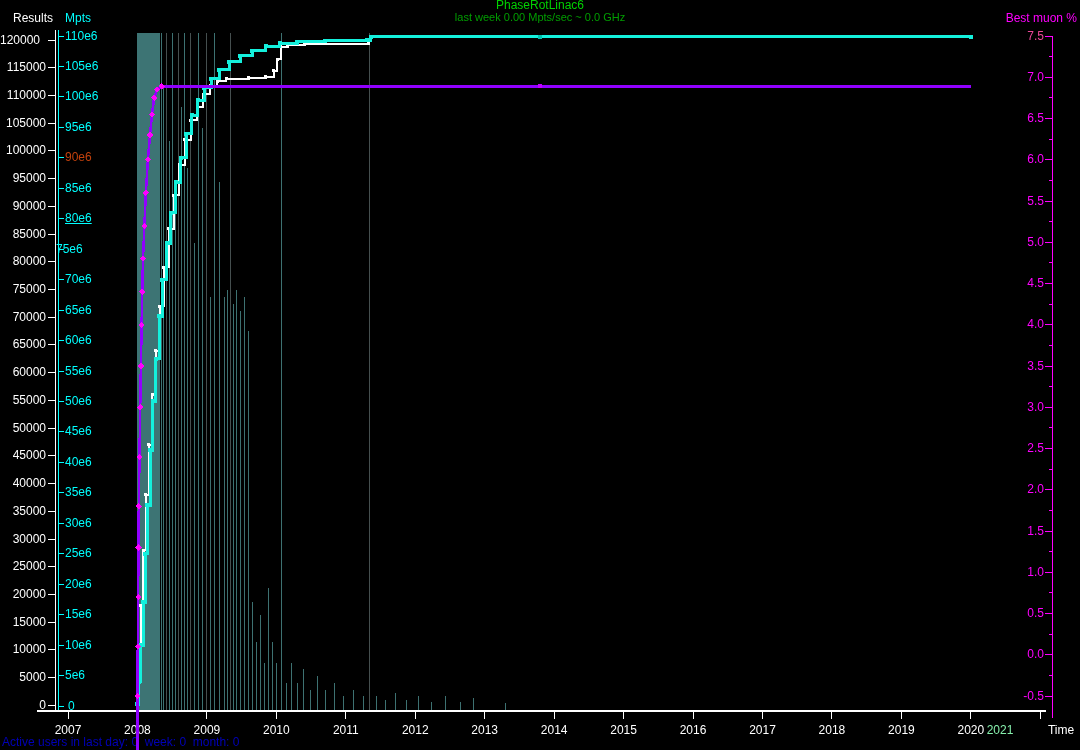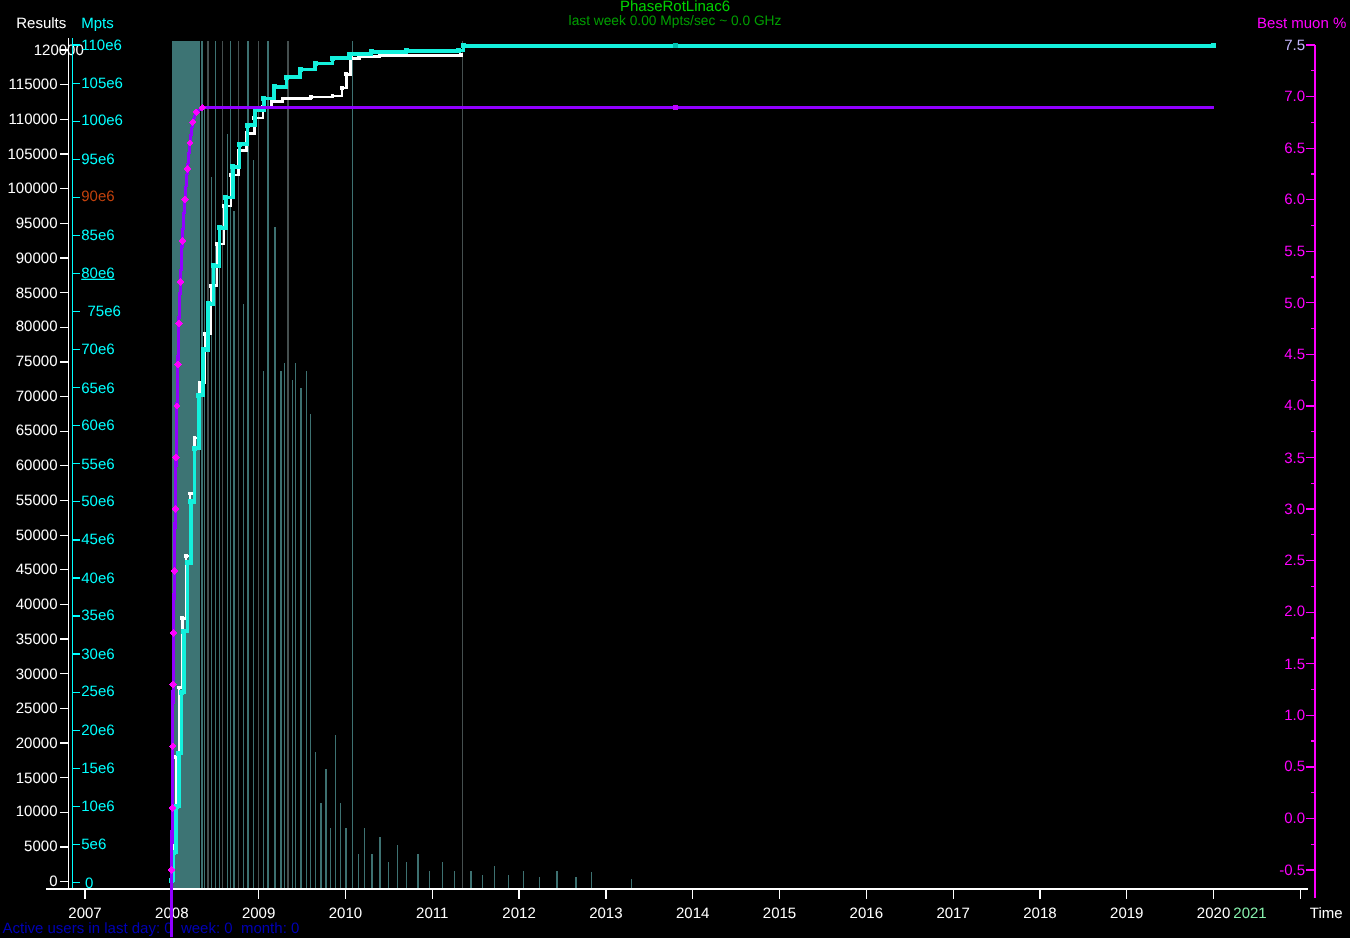--- a/index.html
+++ b/index.html
@@ -17,21 +17,21 @@
 <div class="stage">
 
   <div class="lbl" style="left:13px;top:12px;color:#ffffff;">Results</div>
   <div class="lbl" style="left:65px;top:12px;color:#00ffff;">Mpts</div>
   <div class="lbl" style="right:3px;top:12px;color:#ff00ff;">Best muon %</div>
 
   <div class="lbl center" style="top:-1px;color:#00d200;">PhaseRotLinac6</div>
   <div class="lbl center" style="top:11px;color:#009e00;font-size:11px;">last week 0.00 Mpts/sec ~ 0.0 GHz</div>
 
   <div id="ticks-layer">
-      <div class="tick-lbl" style="left: 0px; top: 33.526px; color: rgb(255, 255, 255); width: 46px; text-align: center; padding-left: 24px;">120000</div>
+      <div class="tick-lbl" style="left: 0px; top: 33.526px; color: rgb(255, 255, 255); width: 46px; text-align: left;">120000</div>
       <div class="tick-lbl" style="left: 0px; top: 61.247px; color: rgb(255, 255, 255); width: 46px; text-align: right;">115000</div>
       <div class="tick-lbl" style="left: 0px; top: 88.968px; color: rgb(255, 255, 255); width: 46px; text-align: right;">110000</div>
       <div class="tick-lbl" style="left: 0px; top: 116.689px; color: rgb(255, 255, 255); width: 46px; text-align: right;">105000</div>
       <div class="tick-lbl" style="left: 0px; top: 144.41px; color: rgb(255, 255, 255); width: 46px; text-align: right;">100000</div>
       <div class="tick-lbl" style="left: 0px; top: 172.131px; color: rgb(255, 255, 255); width: 46px; text-align: right;">95000</div>
       <div class="tick-lbl" style="left: 0px; top: 199.852px; color: rgb(255, 255, 255); width: 46px; text-align: right;">90000</div>
       <div class="tick-lbl" style="left: 0px; top: 227.573px; color: rgb(255, 255, 255); width: 46px; text-align: right;">85000</div>
       <div class="tick-lbl" style="left: 0px; top: 255.294px; color: rgb(255, 255, 255); width: 46px; text-align: right;">80000</div>
       <div class="tick-lbl" style="left: 0px; top: 283.015px; color: rgb(255, 255, 255); width: 46px; text-align: right;">75000</div>
       <div class="tick-lbl" style="left: 0px; top: 310.736px; color: rgb(255, 255, 255); width: 46px; text-align: right;">70000</div>
@@ -49,37 +49,37 @@
       <div class="tick-lbl" style="left: 0px; top: 643.388px; color: rgb(255, 255, 255); width: 46px; text-align: right;">10000</div>
       <div class="tick-lbl" style="left: 0px; top: 671.109px; color: rgb(255, 255, 255); width: 46px; text-align: right;">5000</div>
       <div class="tick-lbl" style="left: 0px; top: 698.83px; color: rgb(255, 255, 255); width: 46px; text-align: right;">0</div>
       <div class="tick-lbl" style="left: 65px; top: 29.556px; color: rgb(0, 255, 255);">110e6</div>
       <div class="tick-lbl" style="left: 65px; top: 60.008px; color: rgb(0, 255, 255);">105e6</div>
       <div class="tick-lbl" style="left: 65px; top: 90.46px; color: rgb(0, 255, 255);">100e6</div>
       <div class="tick-lbl" style="left: 65px; top: 120.912px; color: rgb(0, 255, 255);">95e6</div>
       <div class="tick-lbl" style="left: 65px; top: 151.364px; color: #c2410c;">90e6</div>
       <div class="tick-lbl" style="left: 65px; top: 181.816px; color: rgb(0, 255, 255);">85e6</div>
       <div class="tick-lbl" style="left: 65px; top: 212.268px; color: rgb(0, 255, 255); text-decoration: underline;">80e6</div>
-      <div class="tick-lbl" style="left: 70px; top: 242.72px; color: rgb(0, 255, 255);">75e6</div>
+      <div class="tick-lbl" style="left: 56px; top: 242.72px; color: rgb(0, 255, 255);">75e6</div>
       <div class="tick-lbl" style="left: 65px; top: 273.172px; color: rgb(0, 255, 255);">70e6</div>
       <div class="tick-lbl" style="left: 65px; top: 303.624px; color: rgb(0, 255, 255);">65e6</div>
       <div class="tick-lbl" style="left: 65px; top: 334.076px; color: rgb(0, 255, 255);">60e6</div>
       <div class="tick-lbl" style="left: 65px; top: 364.528px; color: rgb(0, 255, 255);">55e6</div>
       <div class="tick-lbl" style="left: 65px; top: 394.98px; color: rgb(0, 255, 255);">50e6</div>
       <div class="tick-lbl" style="left: 65px; top: 425.432px; color: rgb(0, 255, 255);">45e6</div>
       <div class="tick-lbl" style="left: 65px; top: 455.884px; color: rgb(0, 255, 255);">40e6</div>
       <div class="tick-lbl" style="left: 65px; top: 486.336px; color: rgb(0, 255, 255);">35e6</div>
       <div class="tick-lbl" style="left: 65px; top: 516.788px; color: rgb(0, 255, 255);">30e6</div>
       <div class="tick-lbl" style="left: 65px; top: 547.24px; color: rgb(0, 255, 255);">25e6</div>
       <div class="tick-lbl" style="left: 65px; top: 577.692px; color: rgb(0, 255, 255);">20e6</div>
       <div class="tick-lbl" style="left: 65px; top: 608.144px; color: rgb(0, 255, 255);">15e6</div>
       <div class="tick-lbl" style="left: 65px; top: 638.596px; color: rgb(0, 255, 255);">10e6</div>
       <div class="tick-lbl" style="left: 65px; top: 669.048px; color: rgb(0, 255, 255);">5e6</div>
       <div class="tick-lbl" style="left: 68px; top: 699.5px; color: rgb(0, 255, 255);">0</div>
-      <div class="tick-lbl" style="left: 1000px; top: 29.5px; color: #c4b5fd; width: 44px; text-align: right;">7.5</div>
+      <div class="tick-lbl" style="left: 1000px; top: 29.5px; color: #ec4899; width: 44px; text-align: right;">7.5</div>
       <div class="tick-lbl" style="left: 1000px; top: 70.75px; color: rgb(255, 0, 255); width: 44px; text-align: right;">7.0</div>
       <div class="tick-lbl" style="left: 1000px; top: 112px; color: rgb(255, 0, 255); width: 44px; text-align: right;">6.5</div>
       <div class="tick-lbl" style="left: 1000px; top: 153.25px; color: rgb(255, 0, 255); width: 44px; text-align: right;">6.0</div>
       <div class="tick-lbl" style="left: 1000px; top: 194.5px; color: rgb(255, 0, 255); width: 44px; text-align: right;">5.5</div>
       <div class="tick-lbl" style="left: 1000px; top: 235.75px; color: rgb(255, 0, 255); width: 44px; text-align: right;">5.0</div>
       <div class="tick-lbl" style="left: 1000px; top: 277px; color: rgb(255, 0, 255); width: 44px; text-align: right;">4.5</div>
       <div class="tick-lbl" style="left: 1000px; top: 318.25px; color: rgb(255, 0, 255); width: 44px; text-align: right;">4.0</div>
       <div class="tick-lbl" style="left: 1000px; top: 359.5px; color: rgb(255, 0, 255); width: 44px; text-align: right;">3.5</div>
       <div class="tick-lbl" style="left: 1000px; top: 400.75px; color: rgb(255, 0, 255); width: 44px; text-align: right;">3.0</div>
       <div class="tick-lbl" style="left: 1000px; top: 442px; color: rgb(255, 0, 255); width: 44px; text-align: right;">2.5</div>

